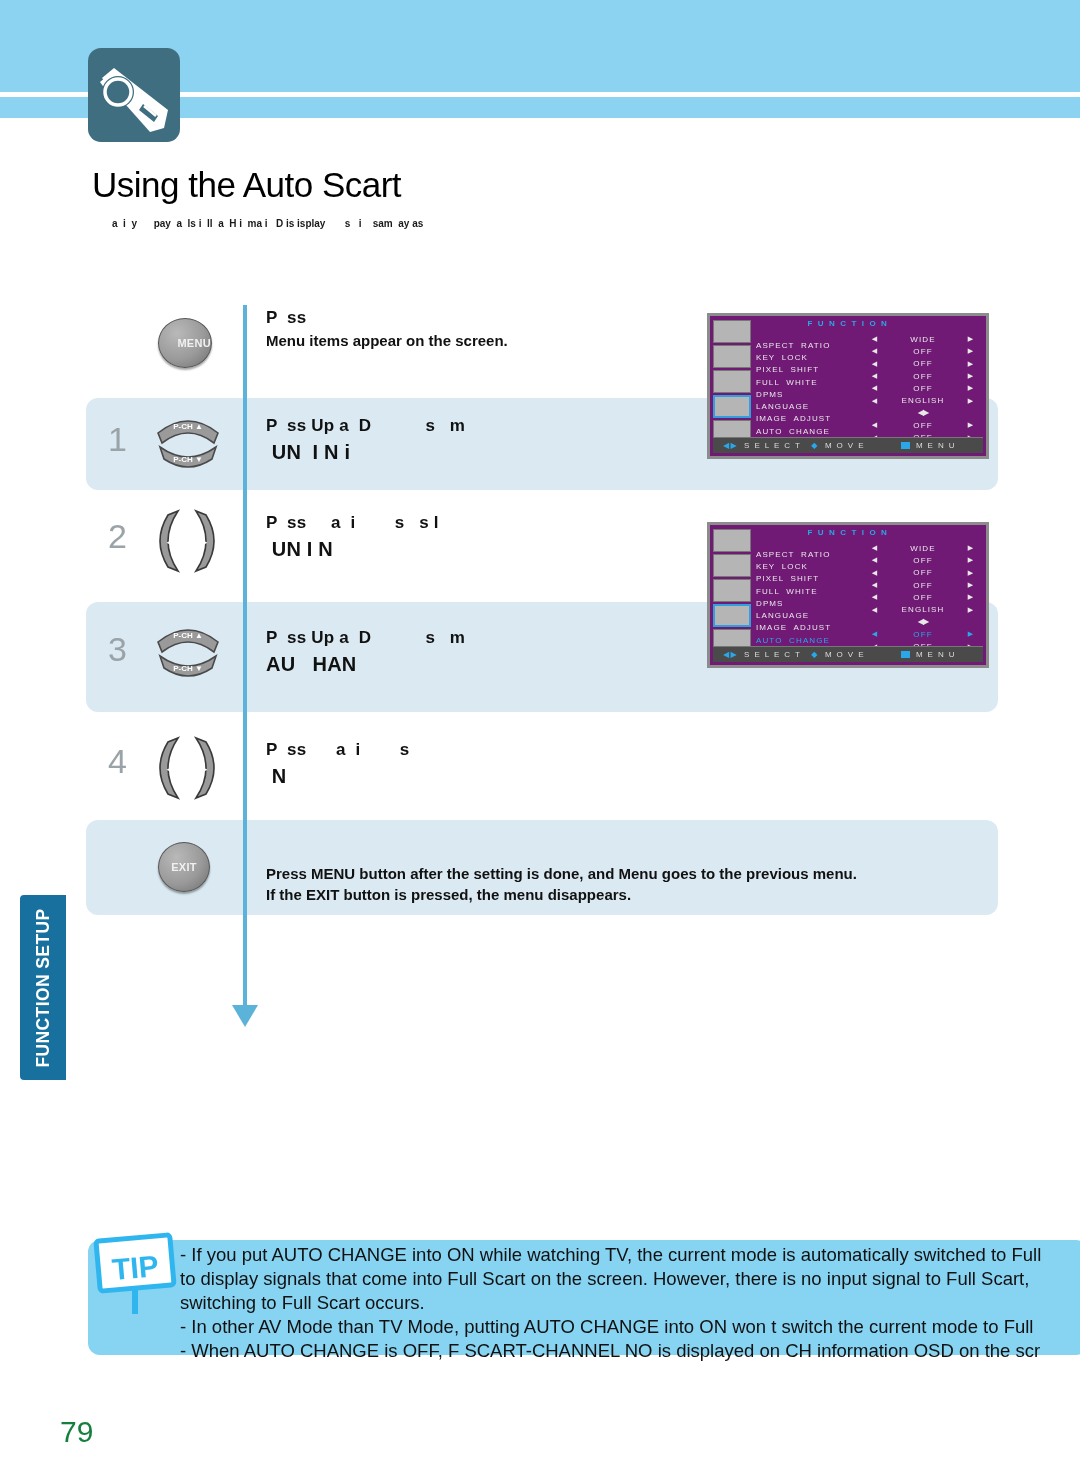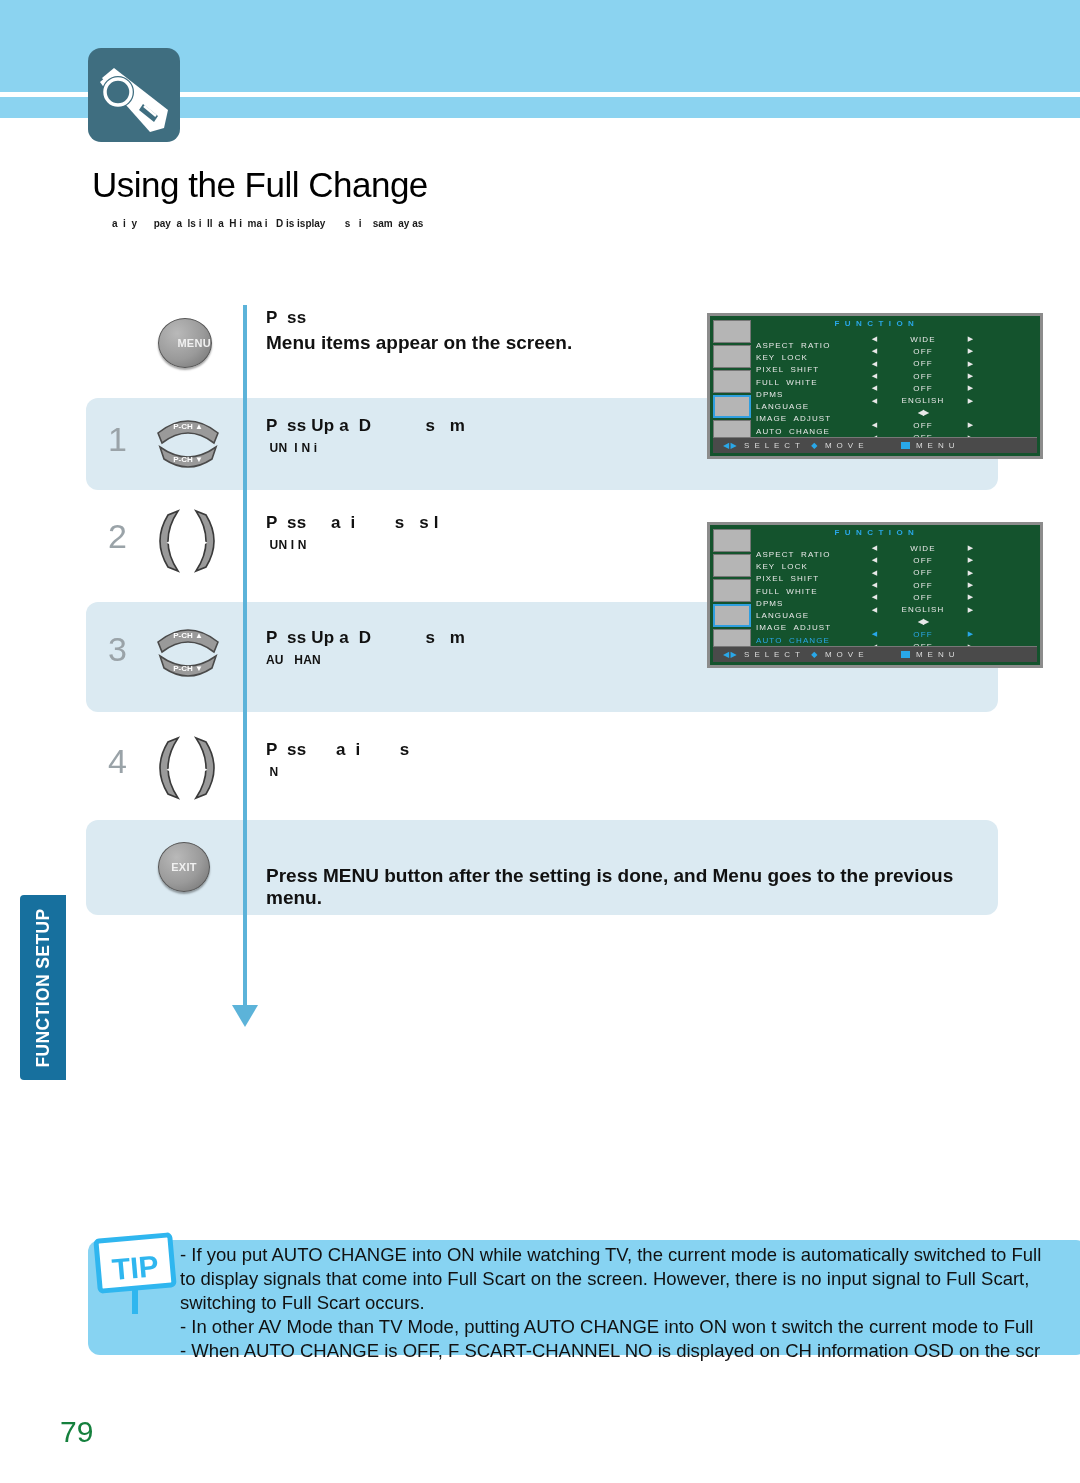--- a/index.html
+++ b/index.html
@@ -48,41 +48,41 @@
   .row { position:absolute; left:86px; width:912px; }
   .row.shaded { background:#dbeaf2; border-radius:12px; }
   .row.plain { background:#ffffff; }
 
   .row-num {
     position:absolute; left:22px; font-size:34px; color:#9aa3a8; font-weight:400;
   }
   .btn-wrap { position:absolute; }
   .row-text { position:absolute; left:180px; color:#111; }
   .row-text .l1 { font-size:17px; font-weight:bold; white-space:pre; letter-spacing:0.2px;}
-  .row-text .l2 { font-size:12px; font-weight:bold; white-space:pre; margin-top:5px; letter-spacing:0.2px;}
-  .row-text .note { font-size:19px; font-weight:bold; margin-top:4px;}
+  .row-text .l2 { font-size:20px; font-weight:bold; white-space:pre; margin-top:5px; letter-spacing:0.2px;}
+  .row-text .note { font-size:15px; font-weight:bold; margin-top:4px;}
 
   
   .oval-btn {
     width:48px; height:48px; border-radius:50%;
     background:radial-gradient(ellipse at 35% 30%, #b9b9b9 0%, #9a9a9a 55%, #6e6e6e 100%);
     border:1px solid #555;
     display:flex; align-items:center; justify-content:center;
     color:#f0f0f0; font-size:11px; font-weight:bold; letter-spacing:0.3px;
     box-shadow:0 2px 2px rgba(0,0,0,.35);
   }
   .pch-group { width:68px; height:60px; position:relative; }
   .pch-group svg { position:absolute; left:0; top:0; }
   .lr-group { width:62px; height:62px; position:relative; }
   .lr-group svg { position:absolute; left:0; top:0; }
 
   
   .osd {
-    position:absolute; width:336px; height:146px;
-    background:#14532d; border:3px solid #8c8c8c;
+    position:absolute; width:282px; height:146px;
+    background:#701a75; border:3px solid #8c8c8c;
     font-family:"Liberation Sans", sans-serif;
     z-index:4;
   }
   .osd-side { position:absolute; left:3px; top:4px; width:38px; }
   .osd-side .sq {
     width:38px; height:23px; background:#b5b5b5; border:1px solid #777;
     margin-bottom:2px;
   }
   .osd-side .sq.sel { border:2px solid #2f9fe0; }
   .osd-title {
@@ -150,21 +150,21 @@
     <path d="M12 34 L24 24 L36 36 L22 48 Z" fill="#ffffff"></path>
     <circle cx="30" cy="44" r="16" fill="#3f6e80"></circle>
     <circle cx="30" cy="44" r="13" fill="none" stroke="#ffffff" stroke-width="3.5"></circle>
     <path d="M55 56 L70 68 L66 74 L51 62 Z" fill="#3f6e80"></path>
     <path d="M56 58 L68 68" stroke="#ffffff" stroke-width="2.5"></path>
     <path d="M59 55 L71 65" stroke="#ffffff" stroke-width="2.5"></path>
     <path d="M62 52 L74 62" stroke="#ffffff" stroke-width="2.5"></path>
   </svg>
 </div>
 
-<div class="page-title">Using the Full Change</div>
+<div class="page-title">Using the Auto Scart</div>
 <div class="page-subtitle">a  i  y      pay  a  ls i  ll  a  H i  ma i   D is isplay       s   i    sam  ay as</div>
 
 <div class="vline"></div>
 <div class="vline-arrow"></div>
 
 <div class="row plain" style="top:300px; height:98px;">
   <div class="btn-wrap" style="left:72px; top:18px;">
     <div class="oval-btn" style="width:54px;height:50px;justify-content:flex-end;">
       <span>MENU</span>
     </div>
@@ -248,20 +248,21 @@
 </div>
 
 <div class="row shaded" style="top:820px; height:95px;">
   <div class="btn-wrap" style="left:72px; top:22px;">
     <div class="oval-btn" style="width:52px;height:50px;">
       <span>EXIT</span>
     </div>
   </div>
   <div class="row-text" style="top:22px;margin-top:23px;">
     <div class="note" style="margin-top:0;">Press MENU button after the setting is done, and Menu goes to the previous menu.</div>
+    <div class="note">If the EXIT button is pressed, the menu disappears.</div>
   </div>
 </div>
 
 <div class="osd" id="osd1" style="left:707px; top:313px;">
   <div class="osd-side">
       <div class="sq"></div>
       <div class="sq"></div>
       <div class="sq"></div>
       <div class="sq sel"></div>
       <div class="sq"></div>

